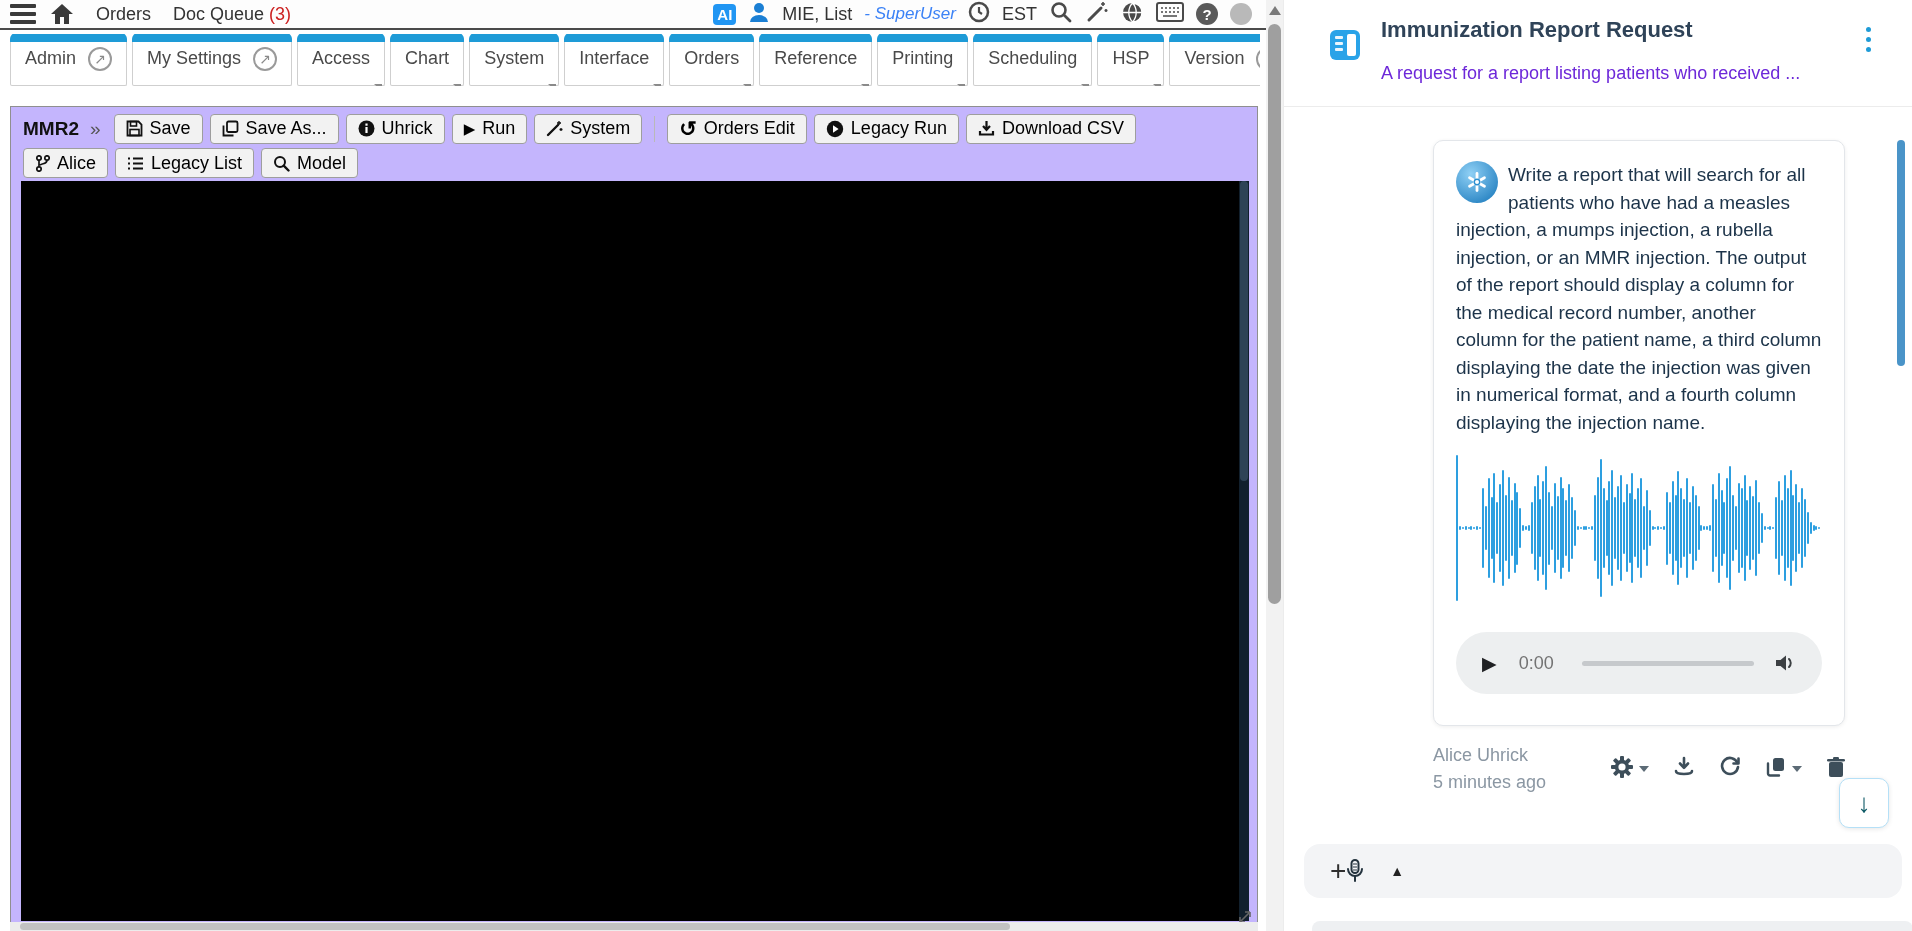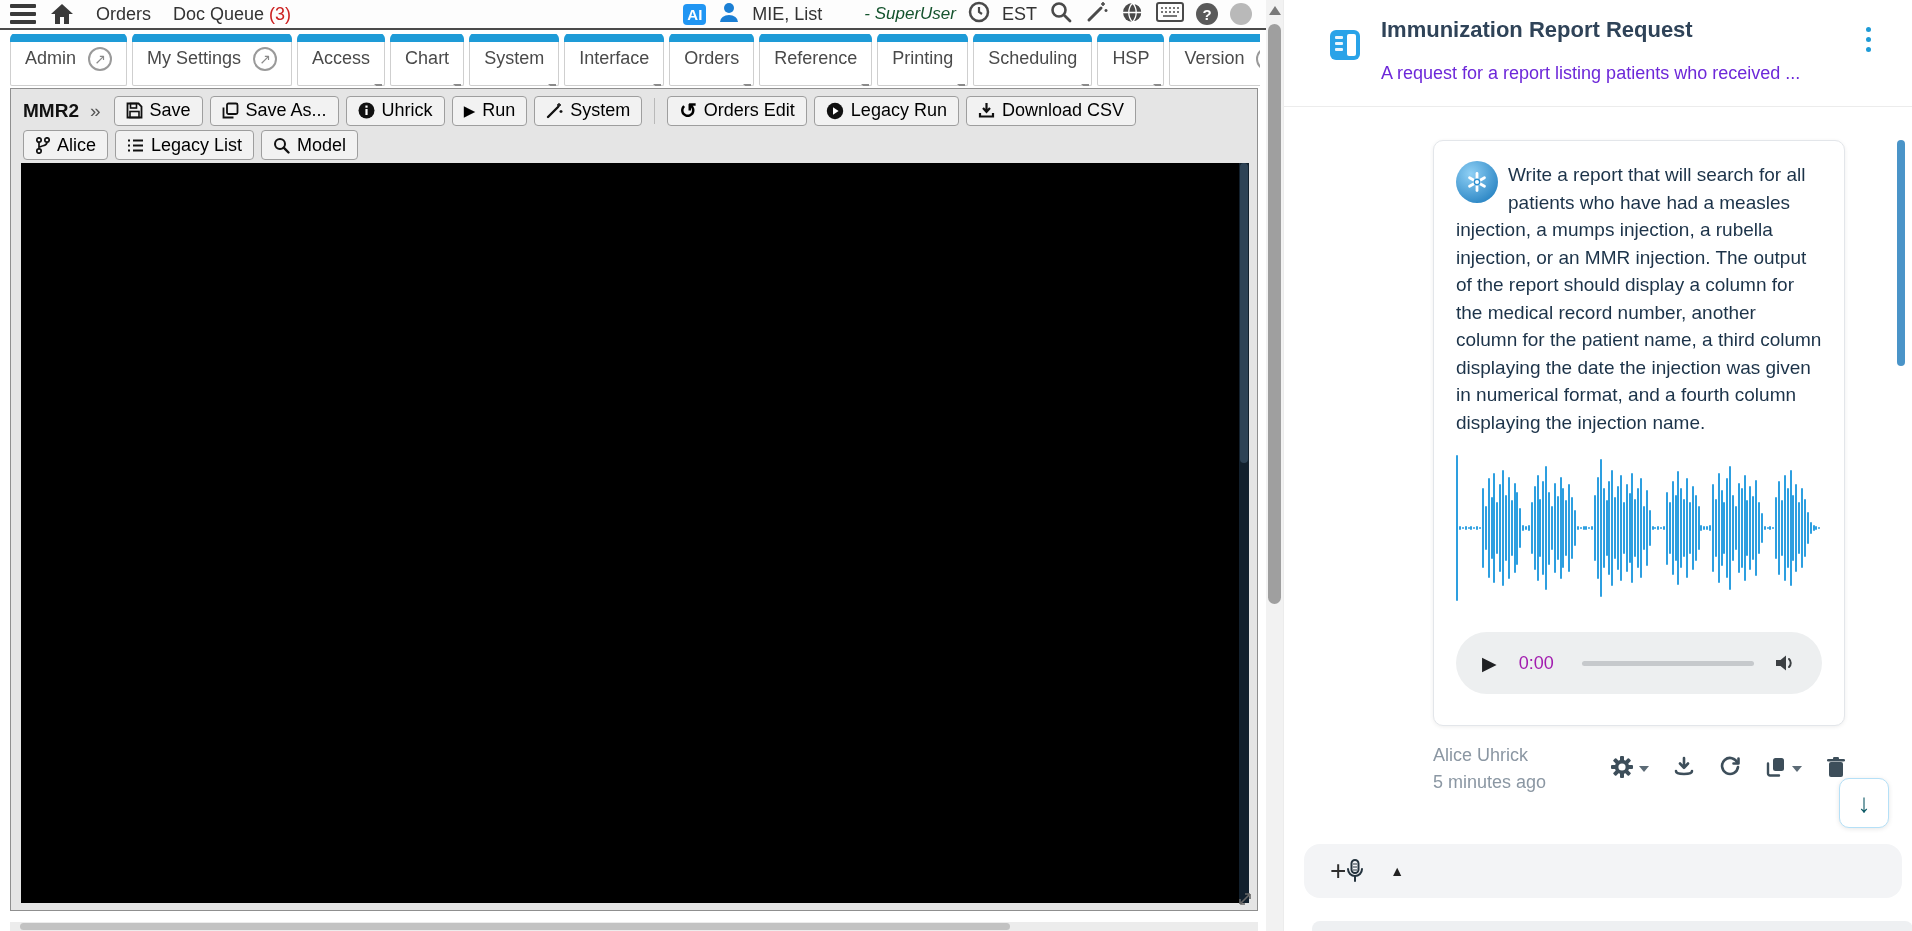--- a/index.html
+++ b/index.html
@@ -10,41 +10,41 @@
   .topbar { position:absolute; left:0; top:0; width:1266px; height:30px; background:#fdfdfd;
     border-bottom:2px solid #4a4a4a; display:flex; align-items:center; }
   .hamburger { width:26px; height:20px; margin-left:10px; display:flex; flex-direction:column; justify-content:space-between; cursor:pointer; }
   .hamburger span { display:block; height:4px; background:#3a3a3a; border-radius:1px; }
   .tb-icon { margin-left:14px; display:flex; align-items:center; }
   .tb-link { margin-left:22px; font-size:18px; color:#333; cursor:pointer; }
   .tb-link .red { color:#cc2222; }
   .topbar-right { margin-left:auto; display:flex; align-items:center; gap:12px; padding-right:14px; }
   .ai-badge { background:#2196f3; color:#fff; font-weight:bold; font-size:15px; border-radius:4px; padding:2px 4px; }
   .user-name { font-size:18px; color:#333; }
-  .user-role { font-size:17px; color:#14532d; font-style:italic;margin-left:30px; }
+  .user-role { font-size:17px; color:#3b82f6; font-style:italic; }
   .tz { font-size:18px; color:#333; }
   .help-circle { width:22px; height:22px; border-radius:50%; background:#5a5a5a; color:#fff;
     font-weight:bold; font-size:15px; display:flex; align-items:center; justify-content:center; }
   .avatar-dot { width:22px; height:22px; border-radius:50%; background:#b9b9b9; }
 
   
   .tabrow { position:absolute; left:10px; top:34px; width:1250px; height:52px; overflow:hidden;
     display:flex; gap:5px; }
   .tab { position:relative; border-radius:7px 7px 2px 2px; background:#fff; border:1px solid #cfcfcf;
     border-top:none; flex:0 0 auto; cursor:pointer; }
   .tab-cap { height:9px; background:#1e9bd7; border-radius:6px 6px 0 0; margin:-1px -1px 0 -1px; }
   .tab-body { display:flex; align-items:center; height:33px; padding:0 14px; gap:10px; }
   .tab-label { font-size:18px; color:#4a4a4a; white-space:nowrap; }
   .tab-linkicon { width:24px; height:24px; border-radius:50%; border:2px solid #9a9a9a; color:#8a8a8a;
     font-size:14px; display:flex; align-items:center; justify-content:center; margin-left:2px; }
   .tab.fold::after { content:""; position:absolute; right:2px; bottom:-6px; width:0; height:0;
     border-left:8px solid transparent; border-top:7px solid #8a8a8a; }
 
   
-  .panel { position:absolute; left:10px; top:88px; width:1248px; height:823px; background:#e5e5e5;
+  .panel { position:absolute; left:10px; top:106px; width:1248px; height:823px; background:#c4b5fd;
     border:1px solid #8f8f8f; }
   .toolrow { display:flex; align-items:center; gap:7px; padding:6px 8px 0 12px; height:37px; }
   .toolrow.second { padding-top:4px; height:34px; }
   .report-name { font-size:19px; font-weight:bold; color:#111; }
   .chev { font-size:19px; color:#555; margin:0 6px 0 4px; }
   .btn { display:inline-flex; align-items:center; gap:7px; background:#f2f2f2; border:1px solid #9e9e9e;
     border-radius:4px; height:30px; padding:0 11px; font-size:18px; color:#000; cursor:pointer; white-space:nowrap; }
   .btn svg { display:block; }
   .vdiv { width:1px; height:26px; background:#b9b9b9; margin:0 5px; }
   .tri { font-size:15px; line-height:1; }
@@ -83,21 +83,21 @@
   .msg-avatar { float:left; width:42px; height:42px; border-radius:50%;
     background:radial-gradient(circle at 35% 30%, #8fd0f5, #1273b8); margin:0 10px 6px 0;
     display:flex; align-items:center; justify-content:center; }
   .msg-text { font-size:19px; line-height:27.5px; color:#1c3349; font-weight:500; }
 
   .waveform { margin-top:18px; height:148px; display:flex; align-items:center; justify-content:space-between; }
   .waveform i { display:block; width:2px; background:#2d9fe0; border-radius:1px; }
 
   .player { margin-top:30px; height:62px; border-radius:31px; background:#edeff0; display:flex; align-items:center; padding:0 26px; }
   .play-btn { font-size:19px; color:#202124; cursor:pointer; line-height:1; }
-  .play-time { font-size:18px; color:#a21caf; margin-left:22px; }
+  .play-time { font-size:18px; color:#737373; margin-left:22px; }
   .seek { flex:1; height:5px; background:#c6c9cc; border-radius:3px; margin:0 20px 0 28px; cursor:pointer; }
   .vol { cursor:pointer; display:flex; align-items:center; }
 
   .meta { position:absolute; left:149px; top:742px; font-size:18px; color:#8b97a3; line-height:27px; }
   .actions { position:absolute; right:66px; top:755px; display:flex; align-items:center; gap:24px; }
   .act { display:flex; align-items:center; gap:5px; cursor:pointer; color:#3d4e5a; }
   .caret-down { width:0; height:0; border-left:5px solid transparent; border-right:5px solid transparent; border-top:6px solid #5c6b76; }
 
   .scroll-down { position:absolute; left:555px; top:778px; width:50px; height:50px; background:#fff;
     border:1.5px solid #b5e0f7; border-radius:10px; box-shadow:0 1px 5px rgba(0,0,0,.10);

